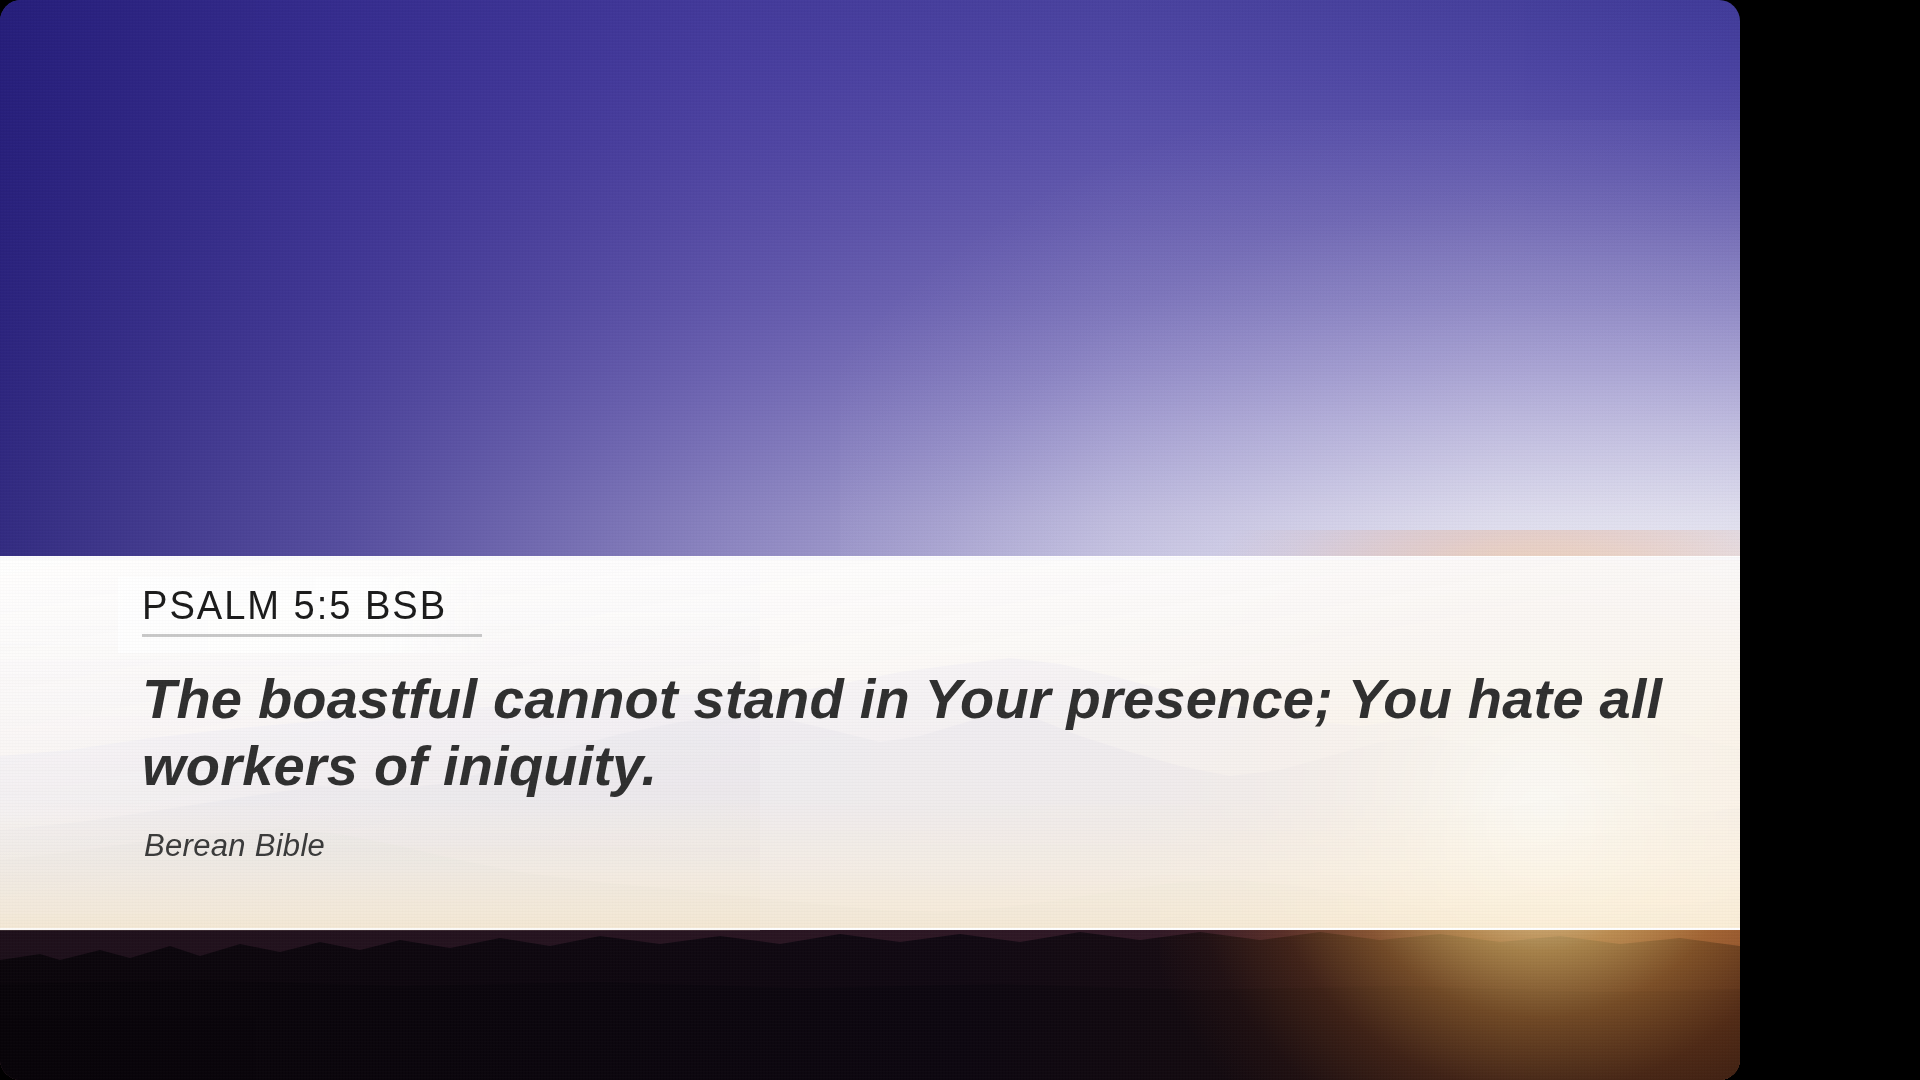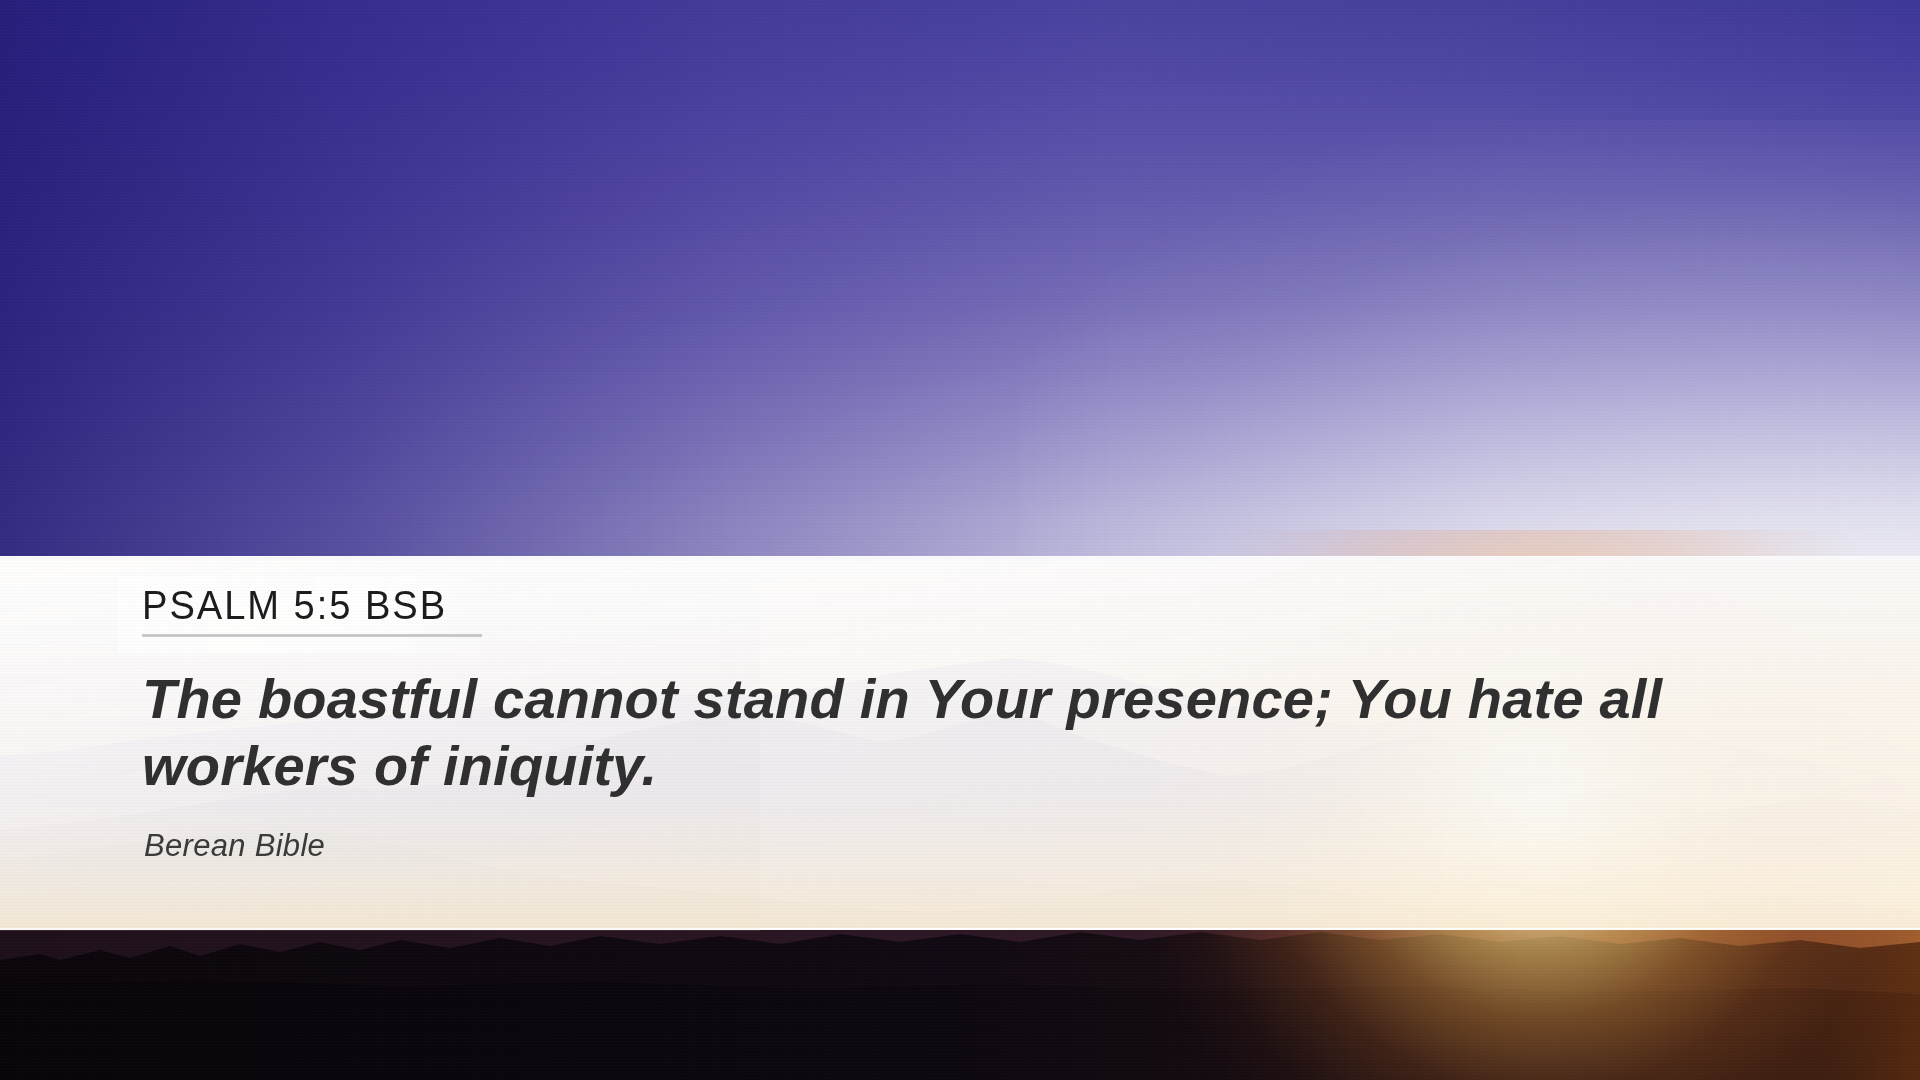--- a/index.html
+++ b/index.html
@@ -6,23 +6,24 @@
     margin: 0;
     padding: 0;
     background: #000;
   }
   body {
     font-family: "Liberation Sans", sans-serif;
   }
 
   #scene {
     position: relative;
-    width: 1920px;
+    width: 1740px;
     height: 1080px;
     overflow: hidden;
+    border-radius: 21px;
   }
 
   
   .sky {
     position: absolute;
     left: 0; top: 0;
     width: 1920px;
     height: 560px;
     background:
       linear-gradient(to right,

